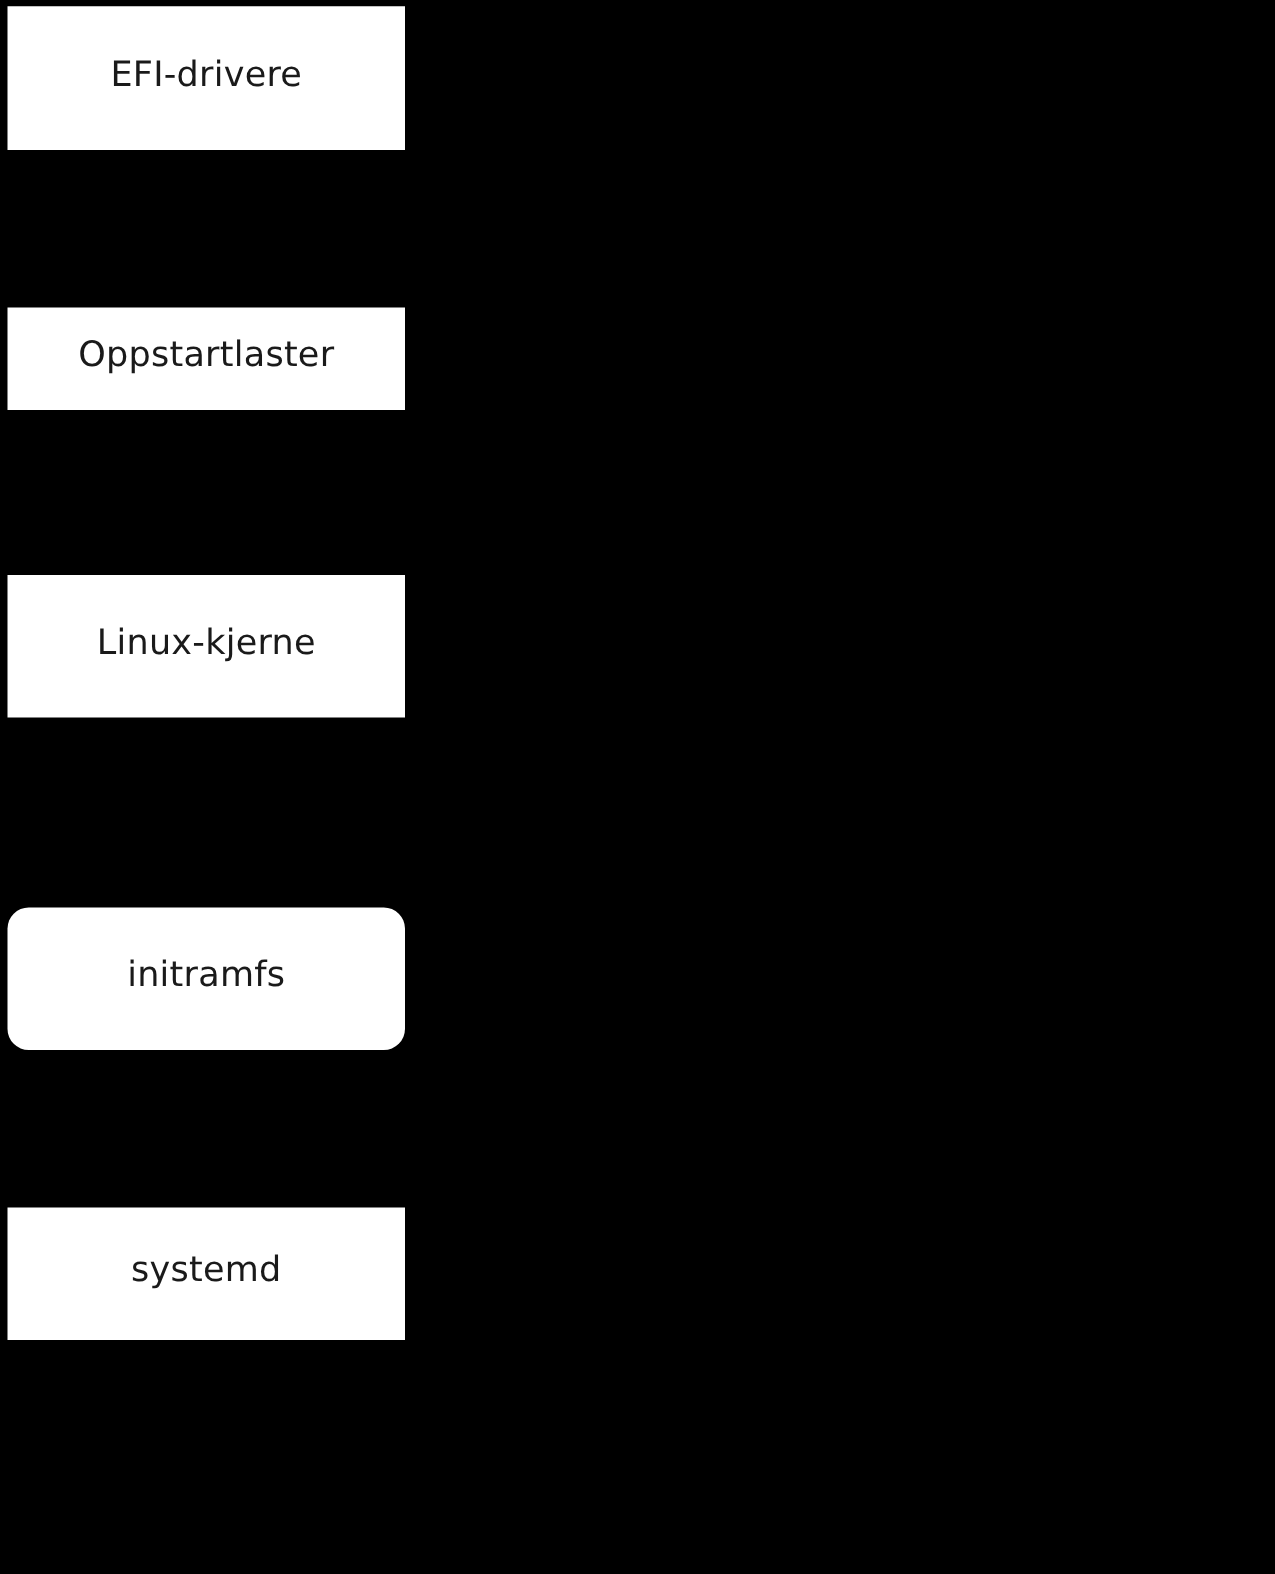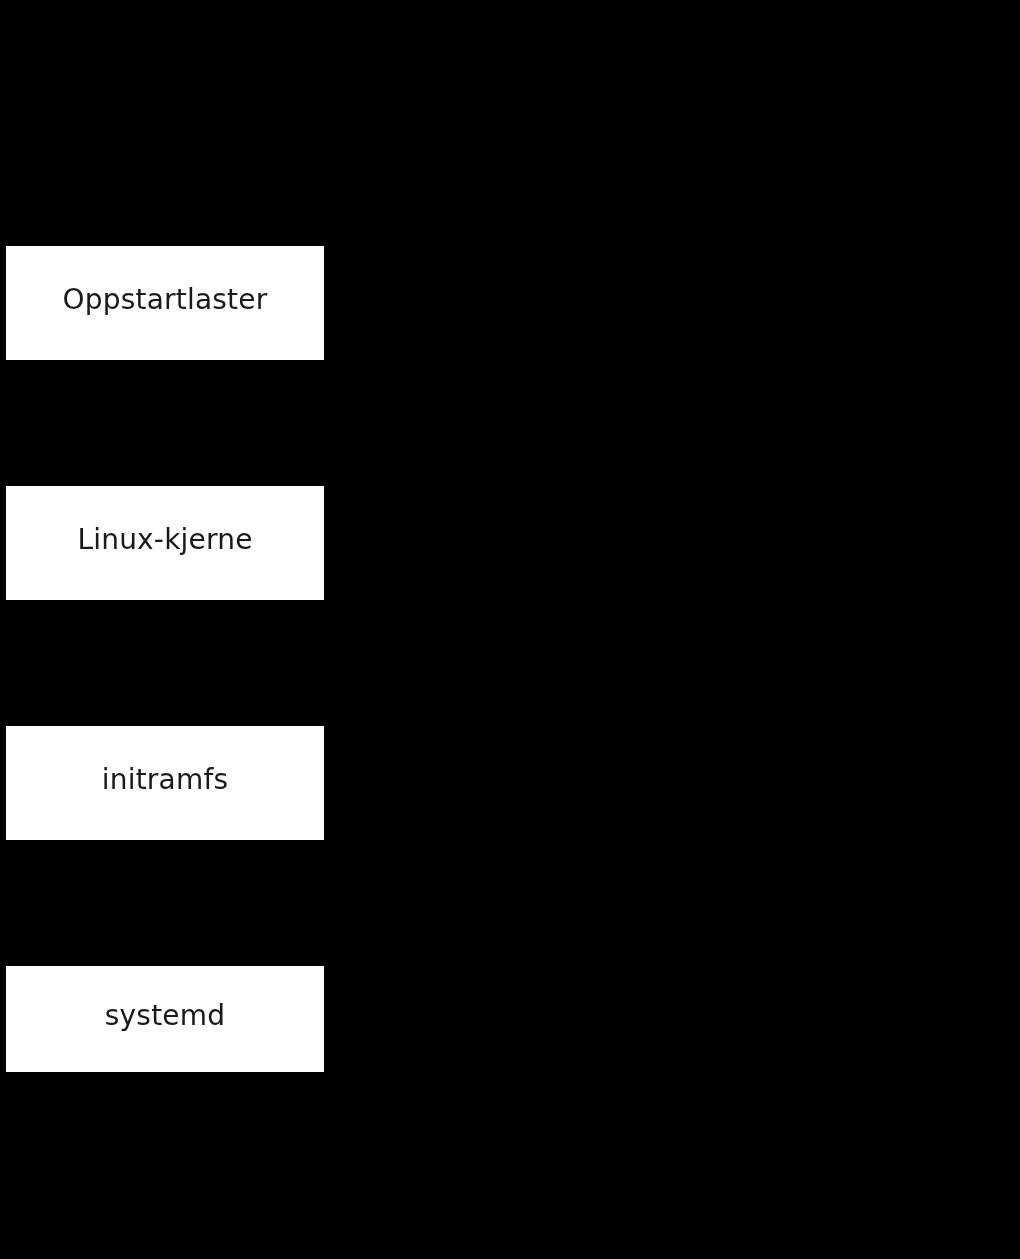--- a/index.html
+++ b/index.html
@@ -34,30 +34,33 @@
     font-size: 28px;
     font-weight: 400;
     line-height: 1;
     letter-spacing: 0.2px;
     white-space: nowrap;
     position: relative;
     top: -3px;
   }
   
   #stage-0 { top: 5px;   height: 115px; }
-  #stage-1 { top: 246px; height: 114px; }
-  #stage-2 { top: 486px; height: 114px; }
-  #stage-3 { top: 726px; height: 114px; }
+  #stage-1 { top: 246px; height: 82px; }
+  #stage-2 { top: 460px; height: 114px; }
+  #stage-3 { top: 726px; height: 114px; border-radius: 17px; }
   #stage-4 { top: 966px; height: 106px; }
 </style>
 </head>
 <body>
 
 <div id="canvas">
 
+  <div class="stage-box" id="stage-0">
+    <span class="stage-label">EFI-drivere</span>
+  </div>
 
   <div class="stage-box" id="stage-1">
     <span class="stage-label">Oppstartlaster</span>
   </div>
 
   <div class="stage-box" id="stage-2">
     <span class="stage-label">Linux-kjerne</span>
   </div>
 
   <div class="stage-box" id="stage-3">

